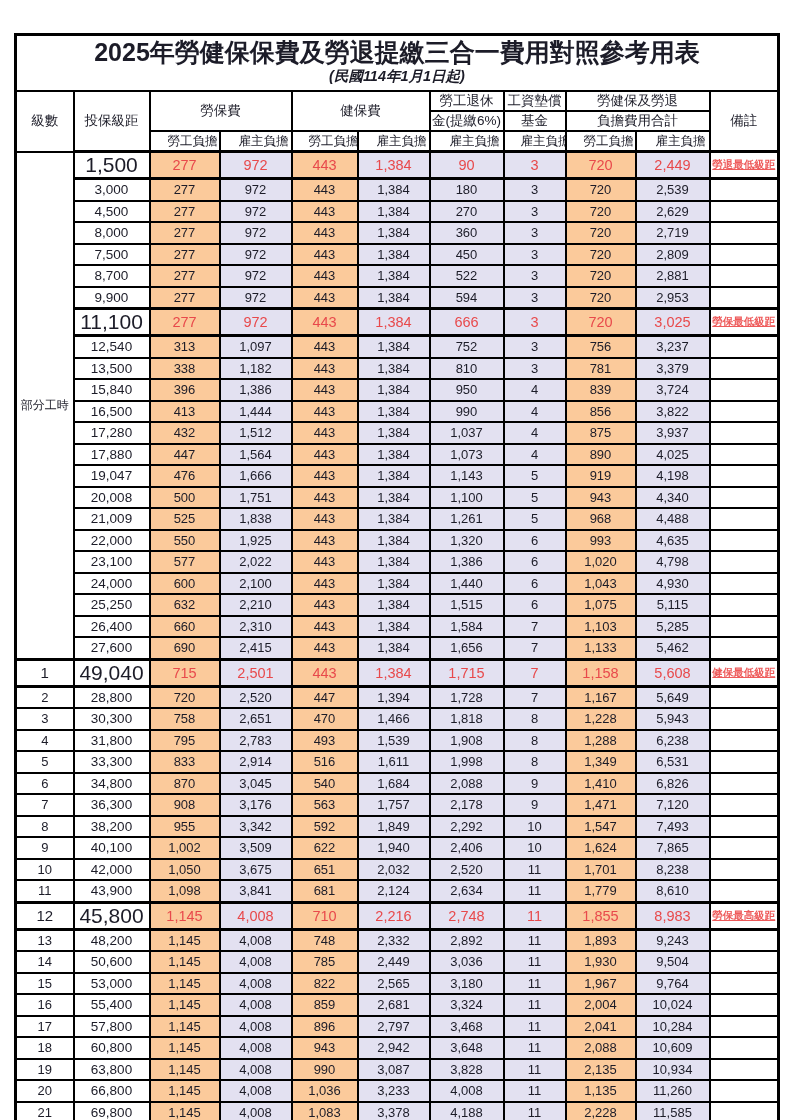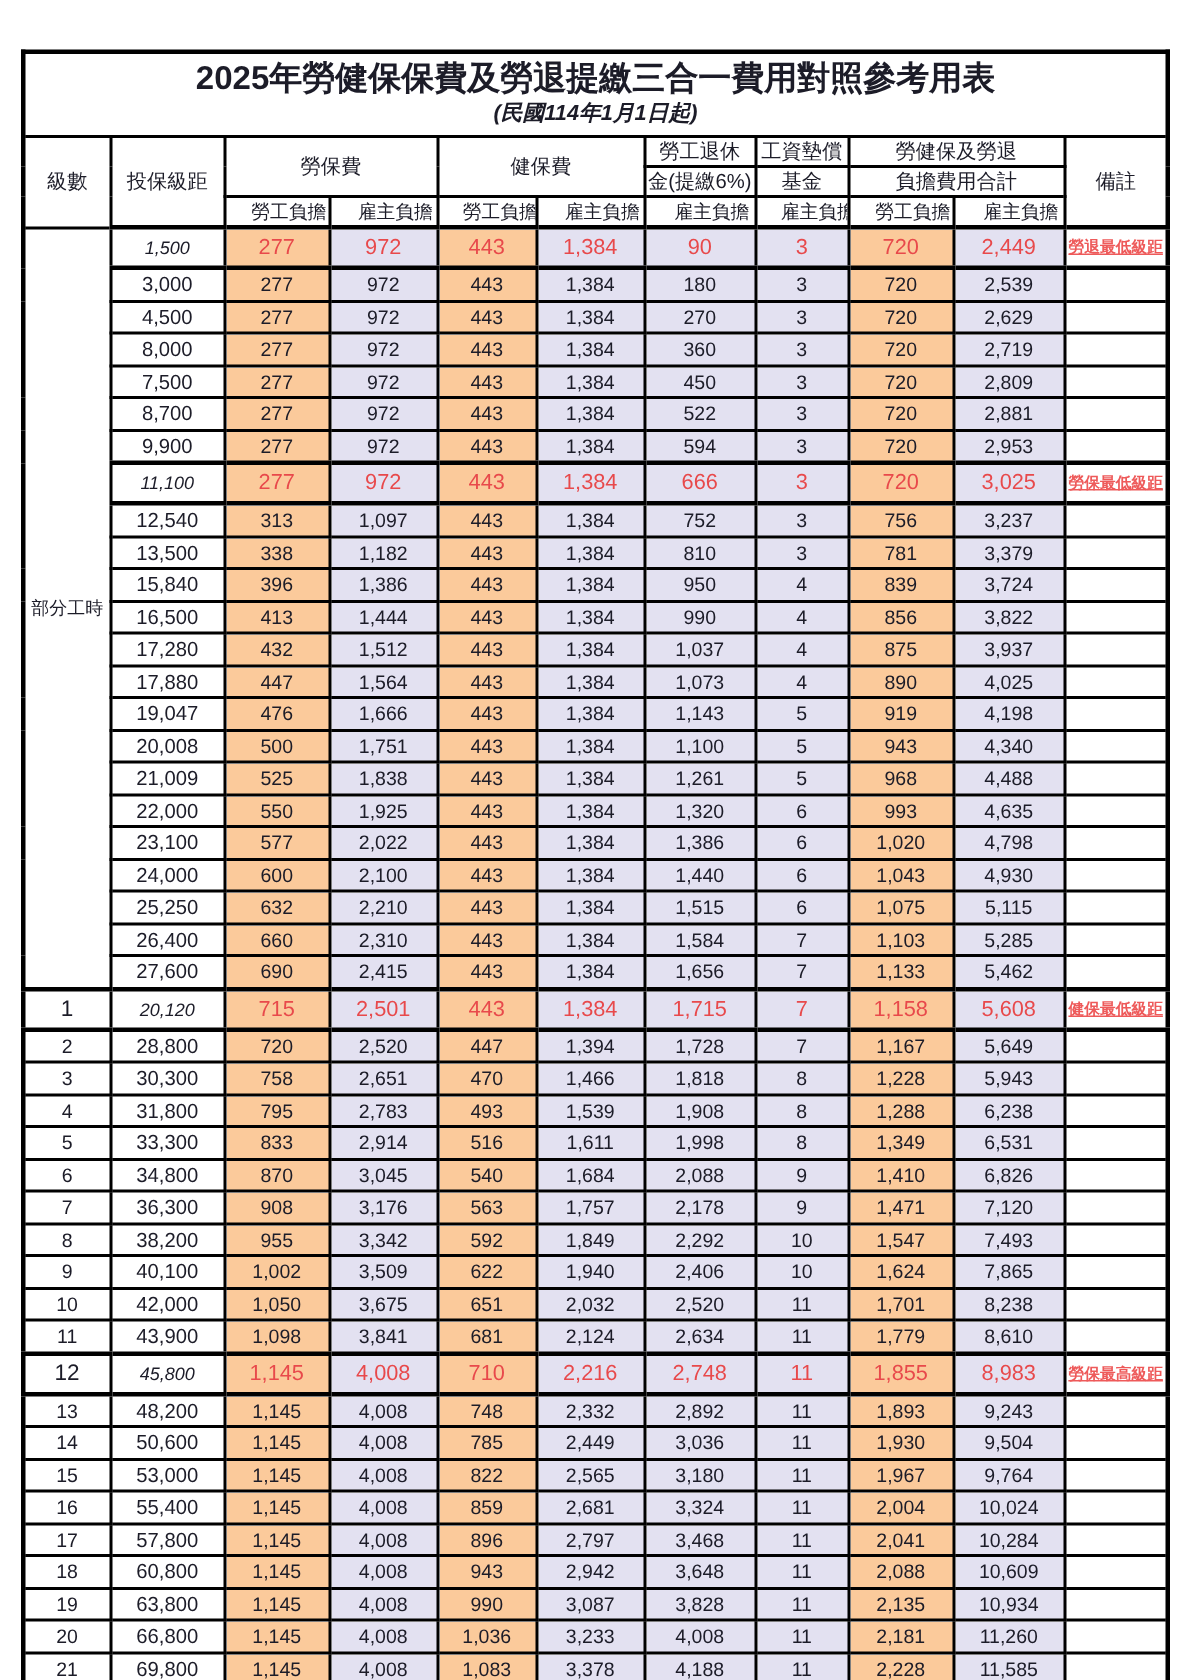--- a/index.html
+++ b/index.html
@@ -12,36 +12,36 @@
   table{
     border-collapse:collapse;table-layout:fixed;width:763px;
     border:3px solid #000;
   }
   th,td{
     border:2px solid #000;text-align:center;vertical-align:middle;
     padding:0;overflow:hidden;white-space:nowrap;font-weight:normal;
   }
   
   .title-cell{height:54px;background:#fff;}
-  .title{font-size:22px;font-weight:bold;line-height:26px;}
+  .title{font-size:25px;font-weight:bold;line-height:26px;}
   .subtitle{font-size:14.5px;font-weight:bold;line-height:22px;font-style:italic;}
   
   .hrow th{font-size:13.5px;height:17px;background:#fff;}
   .hrow3 th{font-size:12.5px;height:18px;padding-left:16px;}
   .emp{background:#fbca9b;}
   .er{background:#e3e1f1;}
   
   tbody td{font-size:13px;height:19.5px;}
   tbody td.level{font-size:13px;}
   tbody td.bracket{font-size:13.5px;background:#fff;}
   tbody td.remark{font-size:10.5px;color:#ee5a5a;font-weight:bold;background:#fff;padding:0 1px;text-decoration:underline;}
   .part-cell{background:#fff;font-size:12px;border:2px solid #000;margin-top:20px;}
   tr.hl td{border-top:3px solid #000;border-bottom:3px solid #000;height:24px;}
   tr.hl td.val{color:#e8494b;font-size:14.5px;}
-  tr.hl td.bracket{font-size:12px;font-style:italic;}
+  tr.hl td.bracket{font-size:21px;}
   tr.hl td.level{font-size:15px;}
 </style>
 </head>
 <body>
 
 <div class="sheet">
   <table>
     <colgroup>
       <col style="width:58px">
         <col style="width:76px">
@@ -361,21 +361,21 @@
           <td class="val emp">443</td>
           <td class="val er">1,384</td>
           <td class="val er">1,656</td>
           <td class="val er">7</td>
           <td class="val emp">1,133</td>
           <td class="val er">5,462</td>
           <td class="remark"></td>
         </tr>
         <tr class="hl">
           <td class="level">1</td>
-          <td class="bracket">20,120</td>
+          <td class="bracket">49,040</td>
           <td class="val emp">715</td>
           <td class="val er">2,501</td>
           <td class="val emp">443</td>
           <td class="val er">1,384</td>
           <td class="val er">1,715</td>
           <td class="val er">7</td>
           <td class="val emp">1,158</td>
           <td class="val er">5,608</td>
           <td class="remark">健保最低級距</td>
         </tr>
@@ -615,21 +615,21 @@
         </tr>
         <tr>
           <td class="level">20</td>
           <td class="bracket">66,800</td>
           <td class="val emp">1,145</td>
           <td class="val er">4,008</td>
           <td class="val emp">1,036</td>
           <td class="val er">3,233</td>
           <td class="val er">4,008</td>
           <td class="val er">11</td>
-          <td class="val emp">2,181</td>
+          <td class="val emp">1,135</td>
           <td class="val er">11,260</td>
           <td class="remark"></td>
         </tr>
         <tr>
           <td class="level">21</td>
           <td class="bracket">69,800</td>
           <td class="val emp">1,145</td>
           <td class="val er">4,008</td>
           <td class="val emp">1,083</td>
           <td class="val er">3,378</td>

